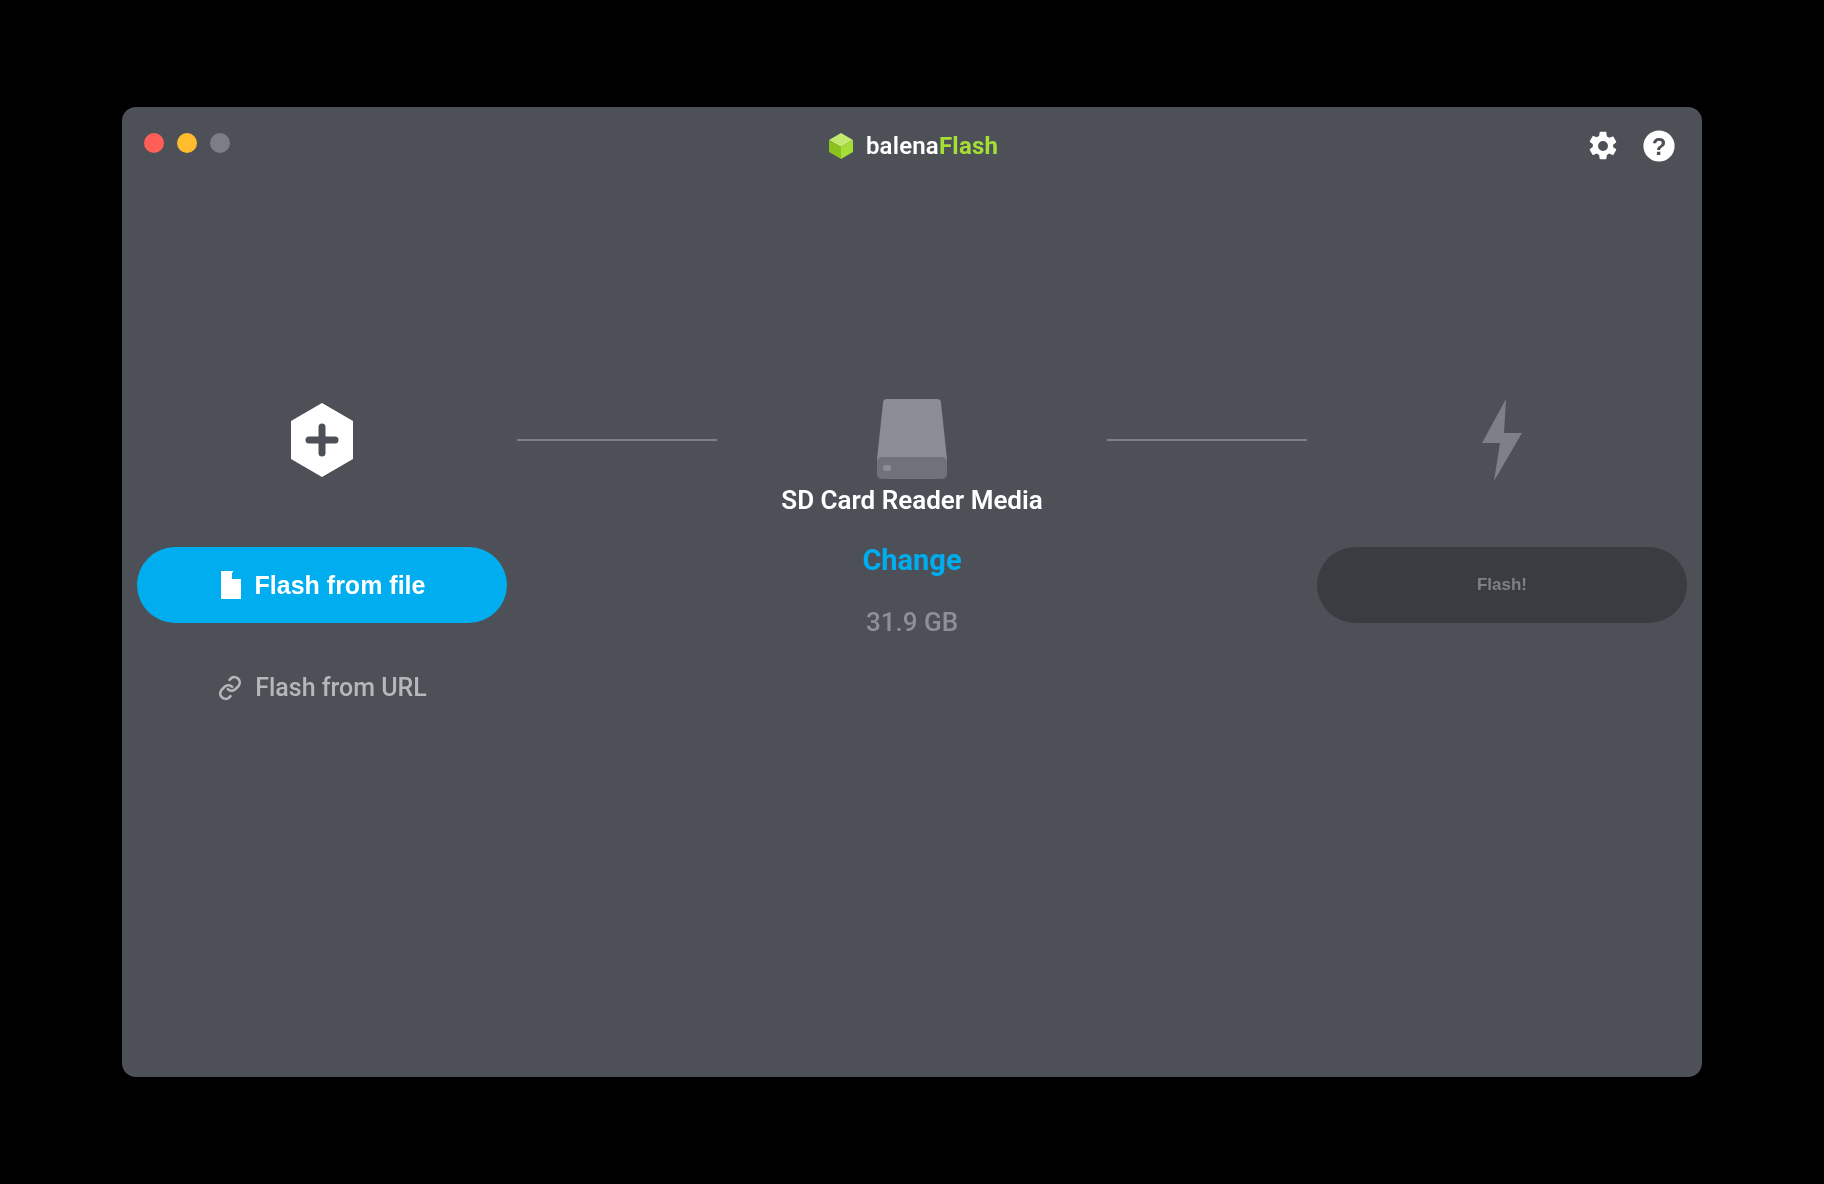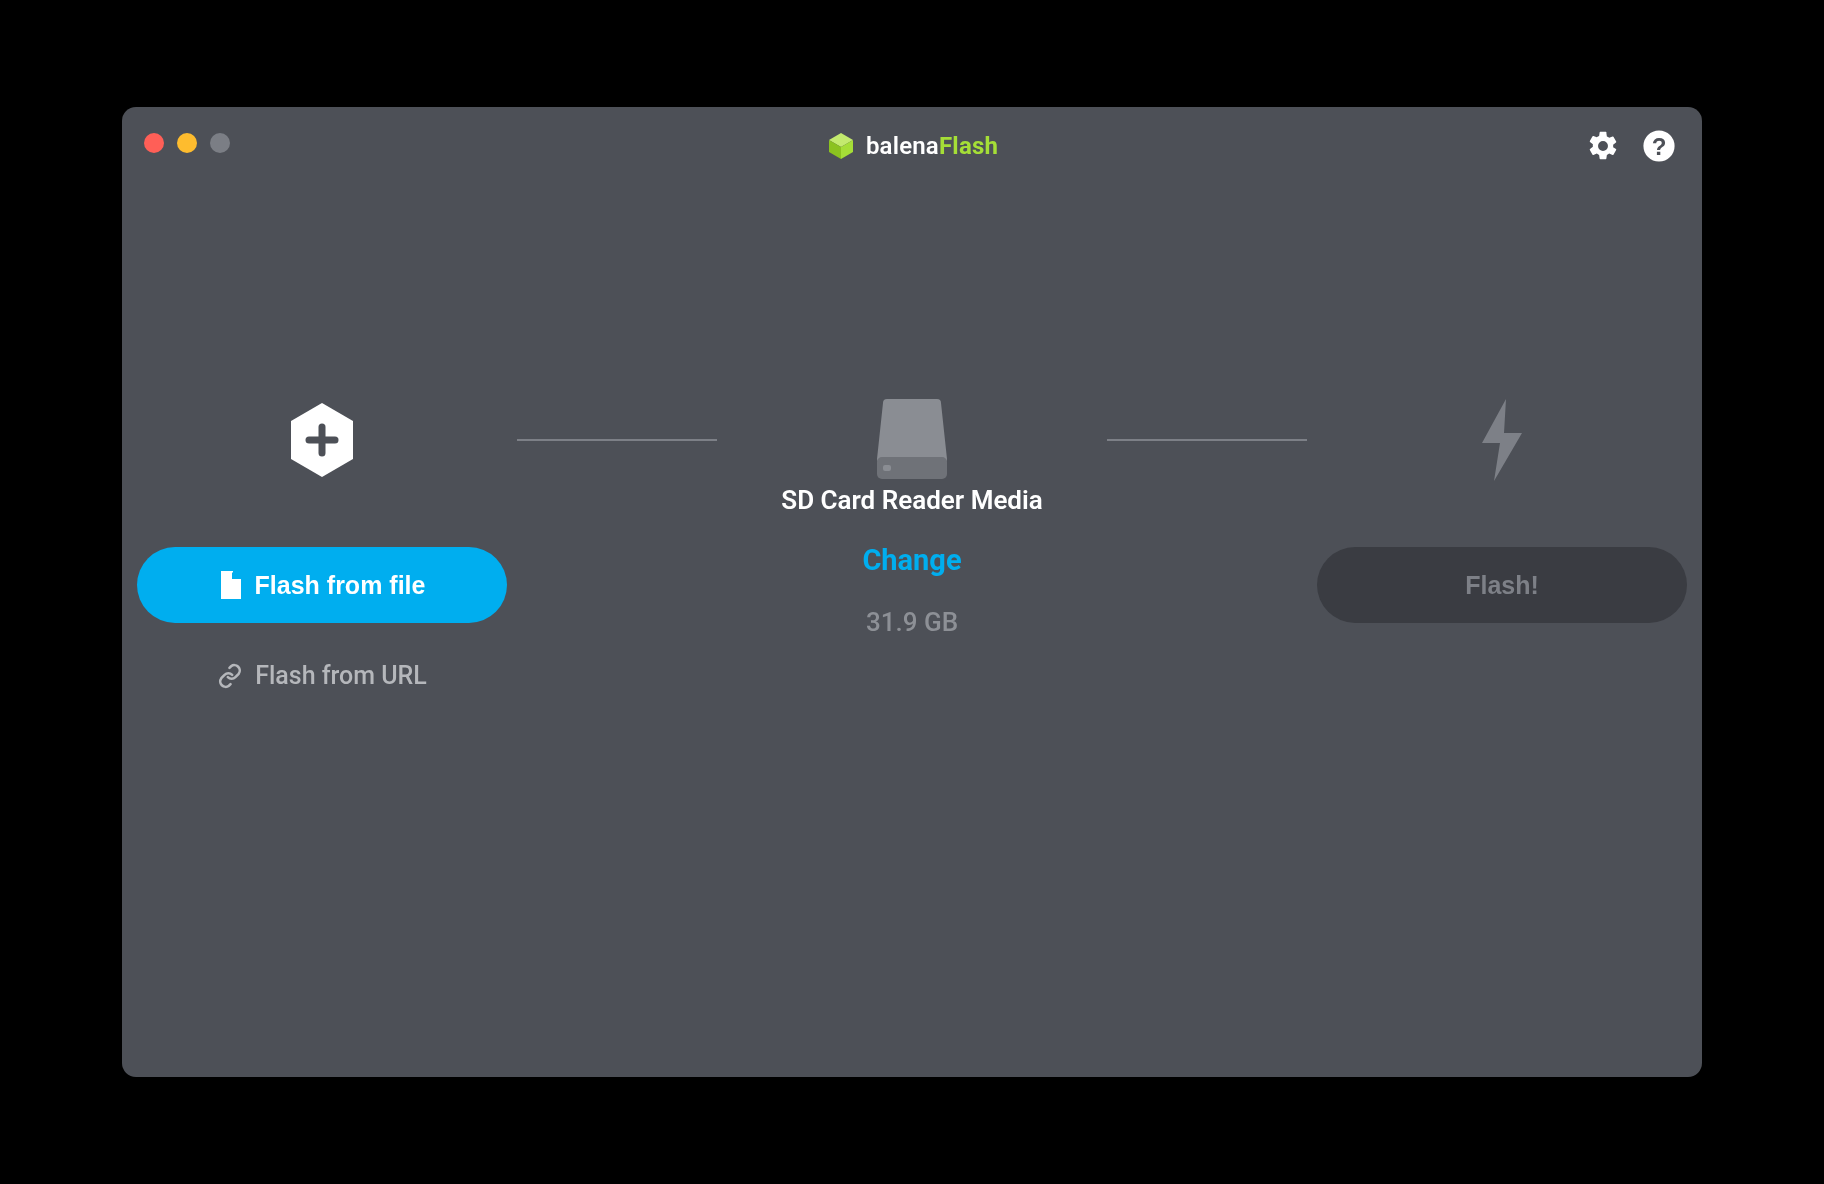--- a/index.html
+++ b/index.html
@@ -104,21 +104,21 @@
     width: 370px;
     font-size: 25px;
     font-weight: 600;
     display: flex;
     align-items: center;
     justify-content: center;
     gap: 14px;
     cursor: pointer;
   }
   .secondary-link {
-    margin-top: 38px;
+    margin-top: 50px;
     color: #b5b7bb;
     font-size: 25px;
     font-weight: 500;
     display: flex;
     align-items: center;
     gap: 12px;
     cursor: pointer;
   }
   .target-name {
     color: #fff;
@@ -139,21 +139,21 @@
     font-weight: 500;
   }
   .flash-btn {
     margin-top: 62px;
     background: #3a3c42;
     color: #7d8087;
     border: none;
     border-radius: 40px;
     height: 76px;
     width: 370px;
-    font-size: 25px;
+    font-size: 17px;
     font-weight: 600;
     display: flex;
     align-items: center;
     justify-content: center;
     cursor: pointer;
   }
   svg { display: block; }
 </style>
 </head>
 <body>

